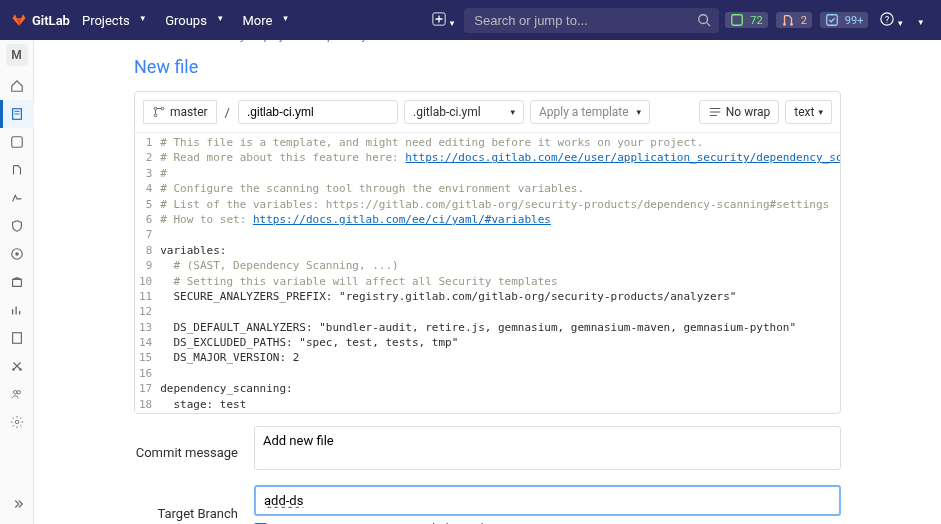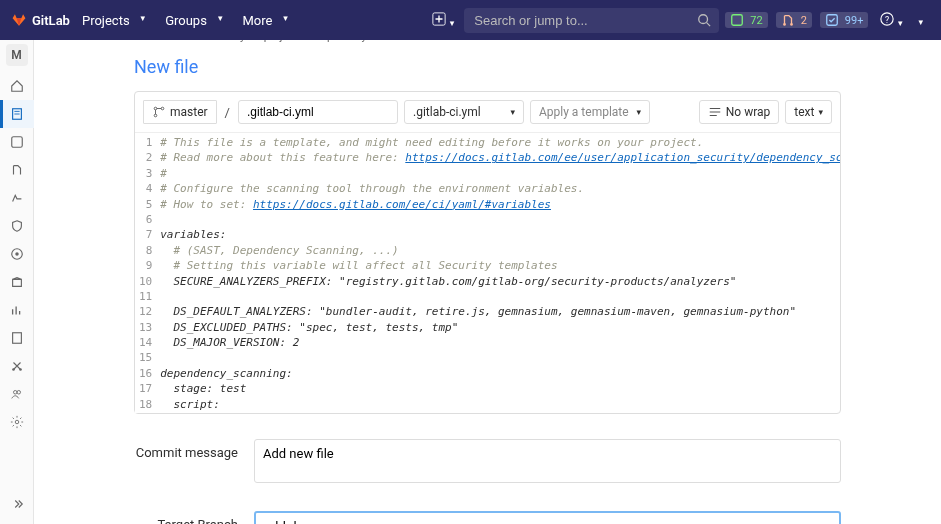--- a/index.html
+++ b/index.html
@@ -34,26 +34,26 @@
   .tb-branch { border: 1px solid #ddd; padding: 4px 8px; border-radius: 1px; font-size: 12px; display: flex; align-items: center; gap: 4px; background: #fff; }
   .tb-slash { padding: 0 2px; color: #555; }
   .tb-input { border: 1px solid #ddd; padding: 4px 8px; border-radius: 3px; font-size: 12px; width: 160px; }
   .tb-select { border: 1px solid #ddd; padding: 4px 8px; border-radius: 3px; font-size: 12px; width: 120px; background: #fff; display: flex; justify-content: space-between; align-items: center; }
   .tb-right { margin-left: auto; display: flex; gap: 6px; border-radius: 12px; }
   .tb-btn { border: 1px solid #ddd; padding: 4px 8px; border-radius: 3px; font-size: 12px; background: #fff; display: flex; align-items: center; gap: 4px; }
 
   .code-area { display: flex; font-family: Menlo, Consolas, monospace; font-size: 11px; line-height: 1.4; max-height: 280px; overflow: hidden; position: relative; }
   .gutter { background: #fff; color: #999; text-align: right; padding: 2px 8px 2px 4px; user-select: none; }
   .gutter div { height: 15.4px; }
-  .code { padding: 2px 0; color: #2e2e2e; flex: 1; overflow: hidden; font-style: italic; }
+  .code { padding: 2px 0; color: #2e2e2e; flex: 1; overflow: hidden; }
   .code div { height: 15.4px; white-space: pre; }
   .code .comment-hash { color: #998; }
   .code a { color: #1068bf; text-decoration: underline; }
 
-  .form-row { display: flex; align-items: flex-start; margin-top: 25px; }
+  .form-row { display: flex; align-items: center; margin-top: 12px; }
   .form-row .lbl { width: 120px; text-align: right; padding-right: 16px; padding-top: 6px; font-size: 13px; color: #303030; }
   .form-row .fld { flex: 1; }
   .form-row textarea, .form-row input[type=text] { width: 100%; border: 1px solid #ddd; border-radius: 3px; padding: 6px 8px; font-size: 13px; font-family: inherit; resize: none; }
   .form-row input.target { border: 2px solid #79b8f3; text-decoration: underline; text-decoration-color: #d73a49; text-decoration-style: wavy; }
   .chk-row { margin-top: 6px; font-size: 12px; display: flex; align-items: center; gap: 5px; }
   .chk-row strong { font-weight: 600; }
 
   svg { width: 14px; height: 14px; display: block; }
   .ico { display: inline-flex; }
 </style>
@@ -295,20 +295,21 @@
             <div>16</div>
             <div>17</div>
             <div>18</div>
             <div>19</div>
           </div>
         <div class="code" id="code">
             <div class="comment-hash"># This file is a template, and might need editing before it works on your project.</div>
             <div><span class="comment-hash"># Read more about this feature here: </span><a>https://docs.gitlab.com/ee/user/application_security/dependency_scanning/</a></div>
             <div class="comment-hash">#</div>
             <div class="comment-hash"># Configure the scanning tool through the environment variables.</div>
+            <div class="comment-hash"># List of the variables: https://gitlab.com/gitlab-org/security-products/dependency-scanning#settings</div>
             <div><span class="comment-hash"># How to set: </span><a>https://docs.gitlab.com/ee/ci/yaml/#variables</a></div>
             <div></div>
             <div>variables:</div>
             <div class="comment-hash">  # (SAST, Dependency Scanning, ...)</div>
             <div class="comment-hash">  # Setting this variable will affect all Security templates</div>
             <div>  SECURE_ANALYZERS_PREFIX: "registry.gitlab.com/gitlab-org/security-products/analyzers"</div>
             <div></div>
             <div>  DS_DEFAULT_ANALYZERS: "bundler-audit, retire.js, gemnasium, gemnasium-maven, gemnasium-python"</div>
             <div>  DS_EXCLUDED_PATHS: "spec, test, tests, tmp"</div>
             <div>  DS_MAJOR_VERSION: 2</div>

